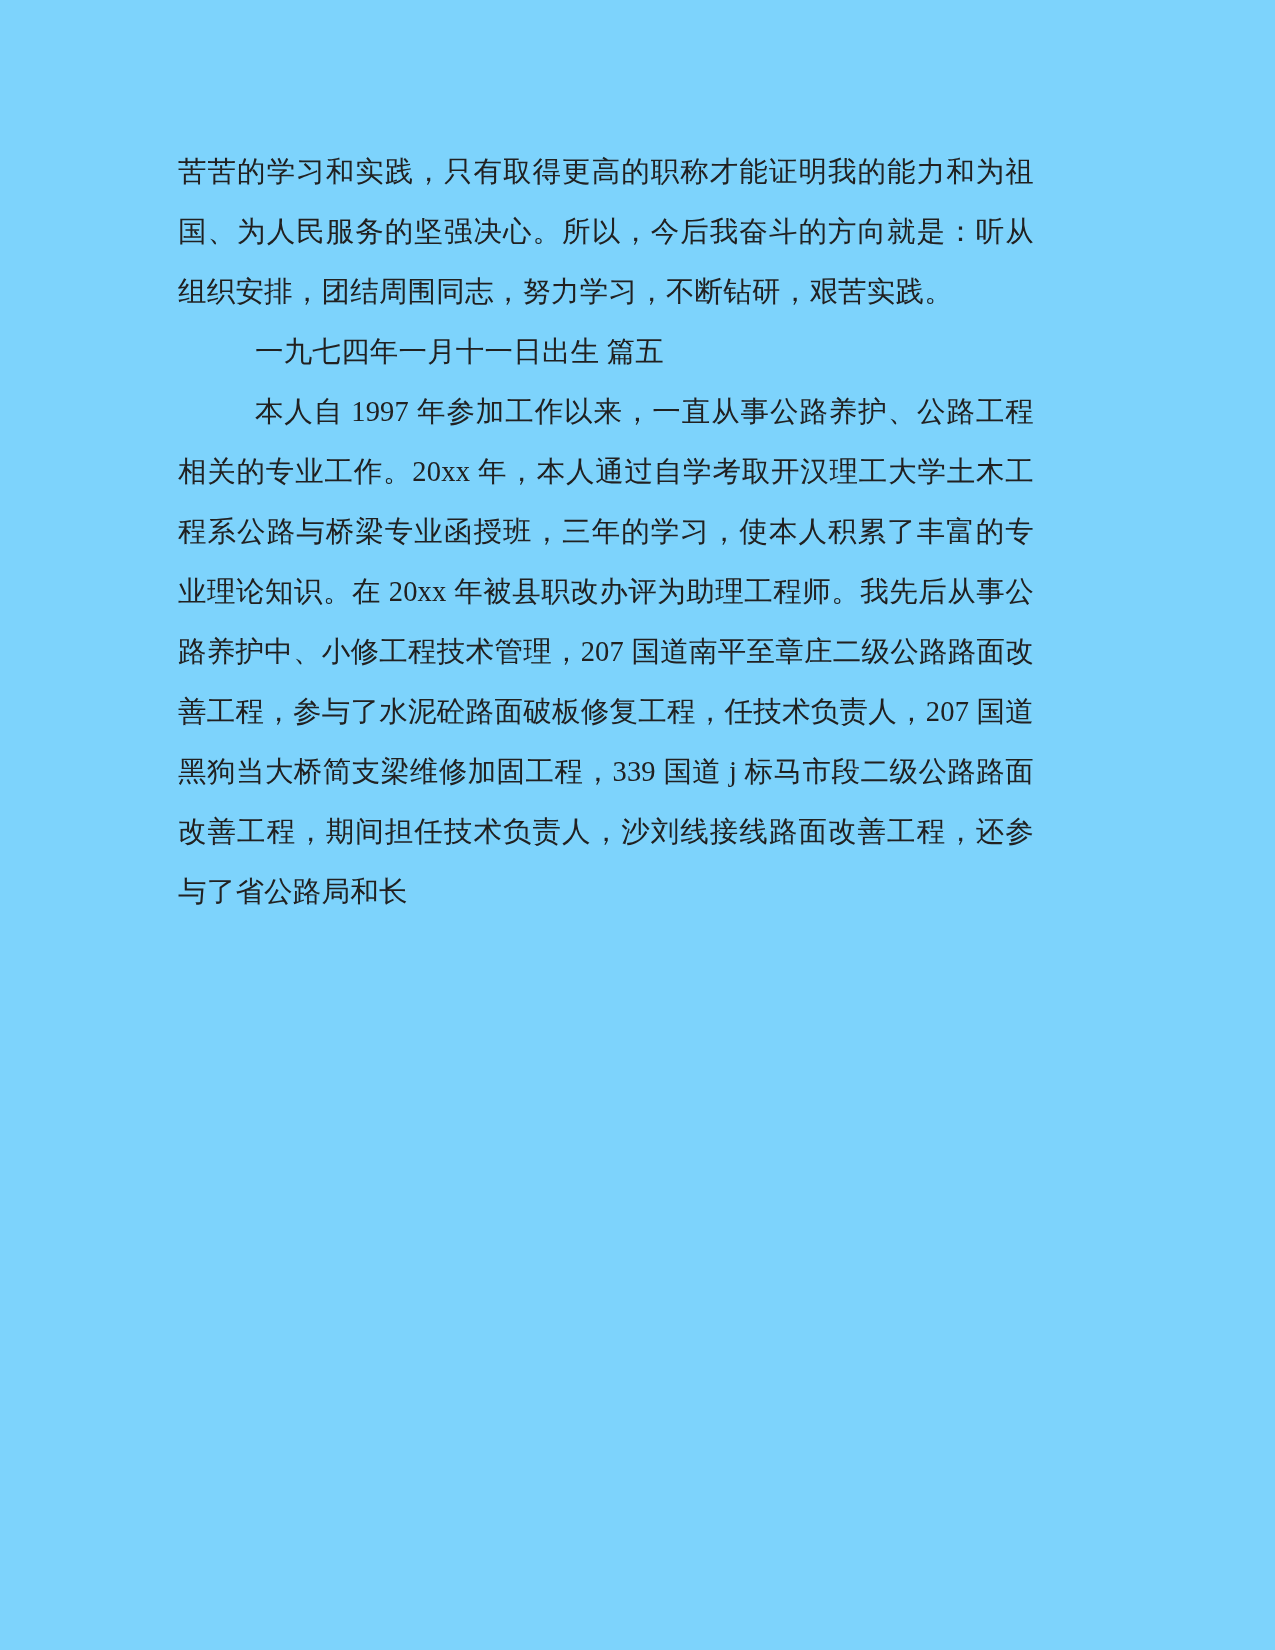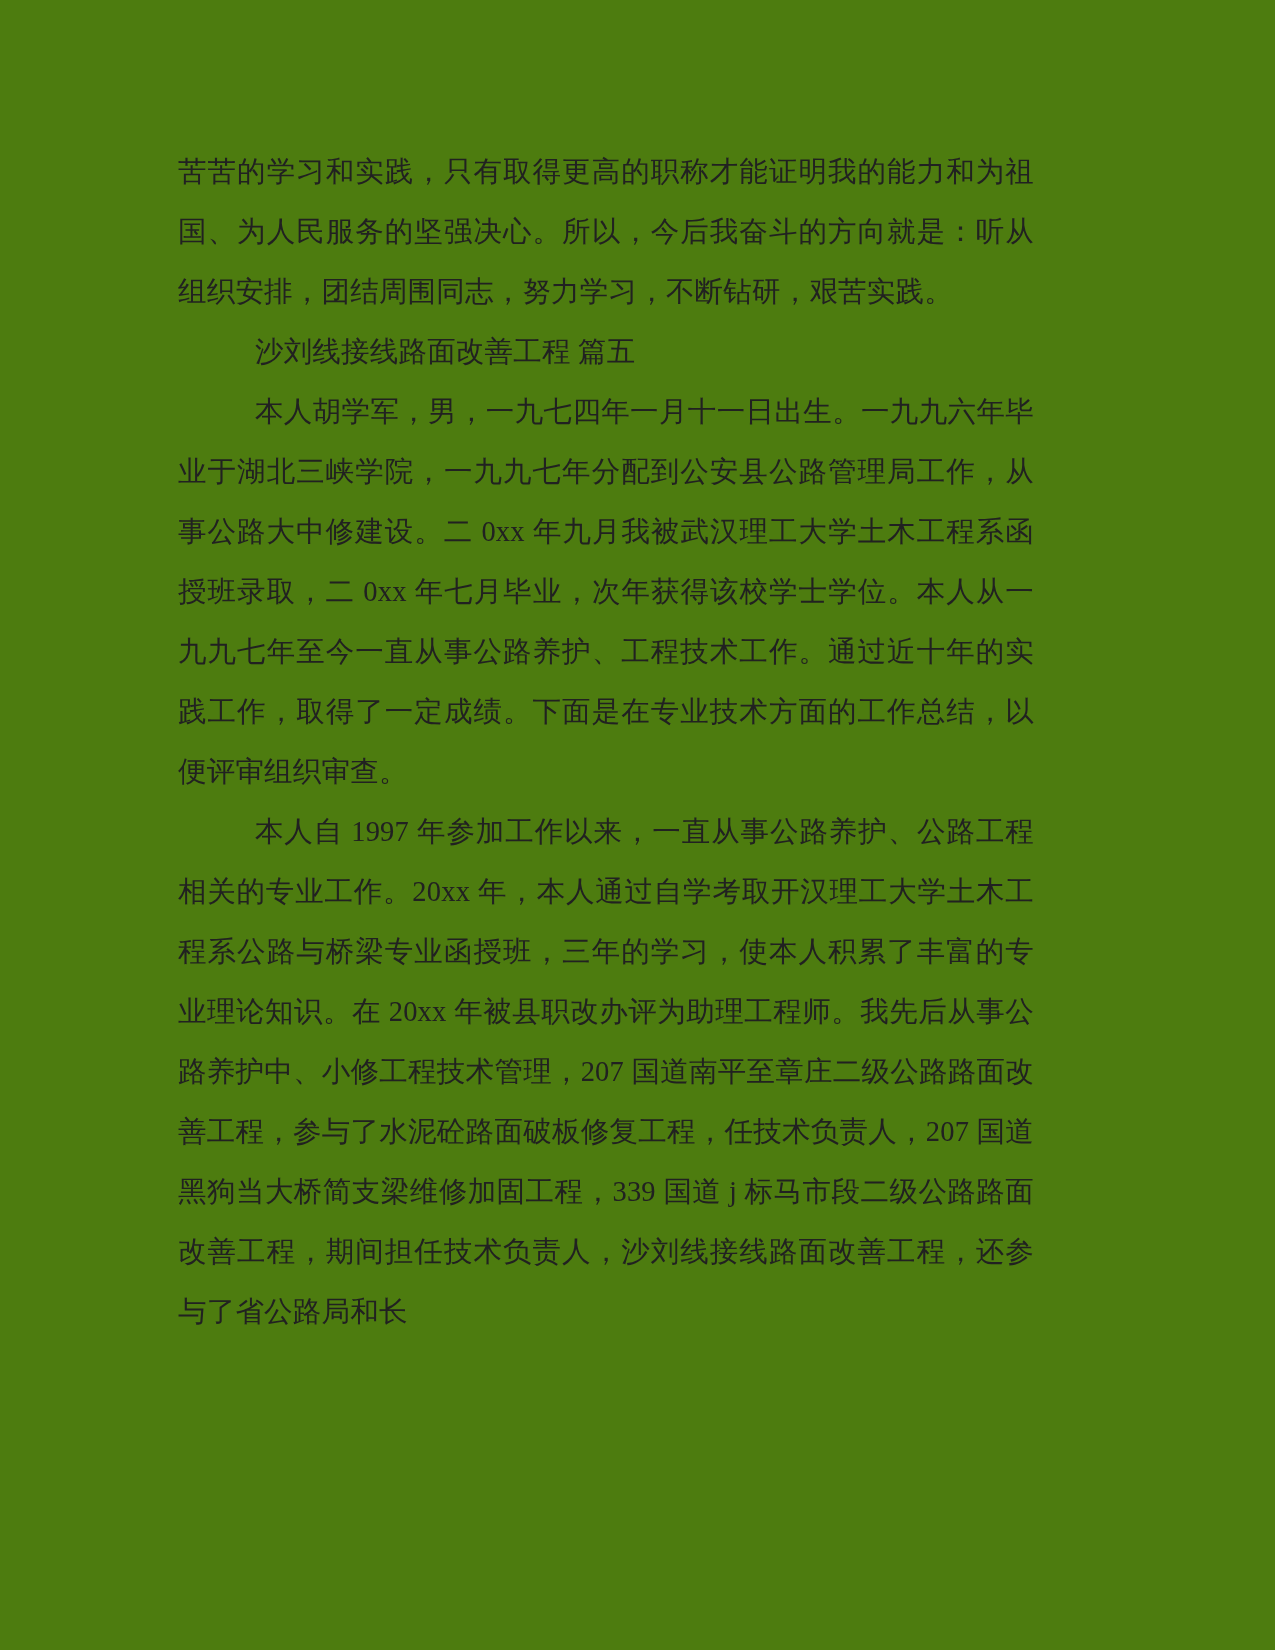--- a/index.html
+++ b/index.html
@@ -4,21 +4,21 @@
 <style>
   html, body {
     margin: 0;
     padding: 0;
     background: #ffffff;
   }
   .page {
     position: relative;
     width: 1275px;
     height: 1650px;
-    background: #4d7c0f;
+    background: #7dd3fc;
     overflow: hidden;
     font-family: "Liberation Serif", "DejaVu Serif", serif;
   }
   .content {
     position: absolute;
     left: 178px;
     top: 142px;
     width: 856px;
   }
   .para {
@@ -35,17 +35,16 @@
   .para.indent {
     text-indent: 2.7em;
   }
 </style>
 </head>
 <body>
 
 <div class="page">
   <div class="content">
     <p class="para">苦苦的学习和实践，只有取得更高的职称才能证明我的能力和为祖国、为人民服务的坚强决心。所以，今后我奋斗的方向就是：听从组织安排，团结周围同志，努力学习，不断钻研，艰苦实践。</p>
-    <p class="para indent">沙刘线接线路面改善工程 篇五</p>
-    <p class="para indent">本人胡学军，男，一九七四年一月十一日出生。一九九六年毕业于湖北三峡学院，一九九七年分配到公安县公路管理局工作，从事公路大中修建设。二 0xx 年九月我被武汉理工大学土木工程系函授班录取，二 0xx 年七月毕业，次年获得该校学士学位。本人从一九九七年至今一直从事公路养护、工程技术工作。通过近十年的实践工作，取得了一定成绩。下面是在专业技术方面的工作总结，以便评审组织审查。</p>
+    <p class="para indent">一九七四年一月十一日出生 篇五</p>
     <p class="para indent">本人自 1997 年参加工作以来，一直从事公路养护、公路工程相关的专业工作。20xx 年，本人通过自学考取开汉理工大学土木工程系公路与桥梁专业函授班，三年的学习，使本人积累了丰富的专业理论知识。在 20xx 年被县职改办评为助理工程师。我先后从事公路养护中、小修工程技术管理，207 国道南平至章庄二级公路路面改善工程，参与了水泥砼路面破板修复工程，任技术负责人，207 国道黑狗当大桥简支梁维修加固工程，339 国道 j 标马市段二级公路路面改善工程，期间担任技术负责人，沙刘线接线路面改善工程，还参与了省公路局和长</p>
   </div>
 </div>
 
 </body></html>

